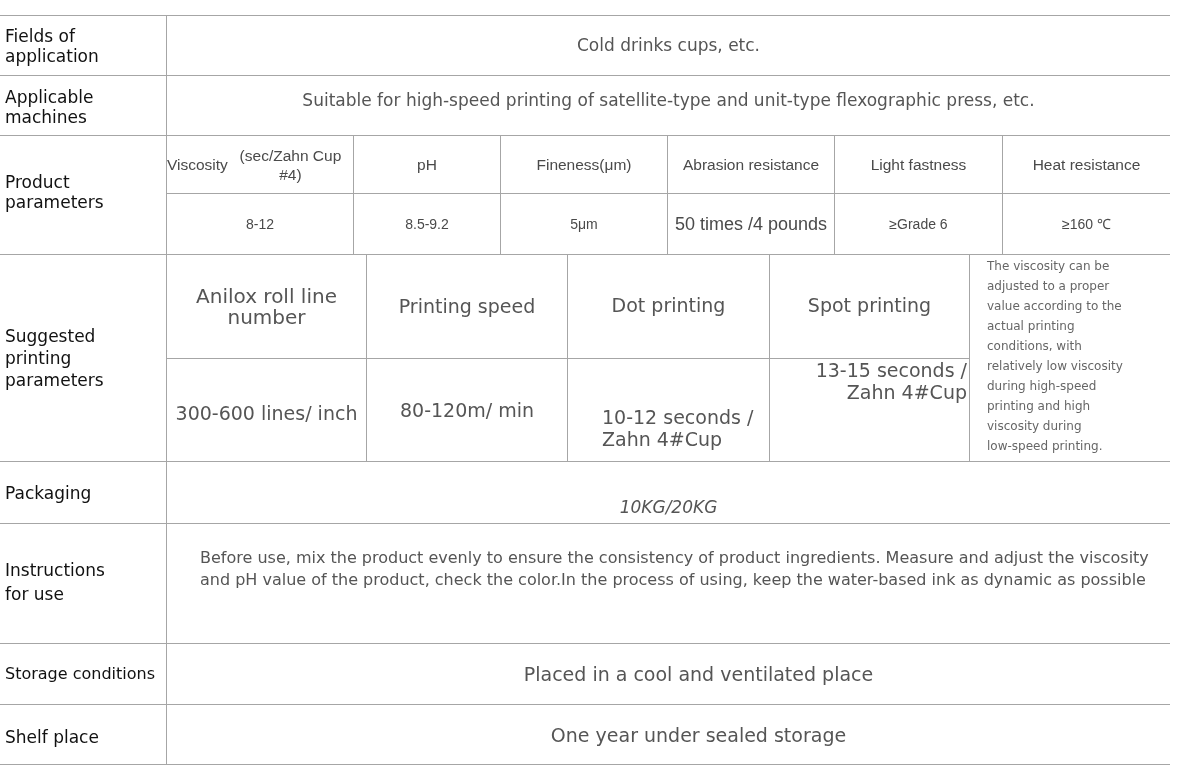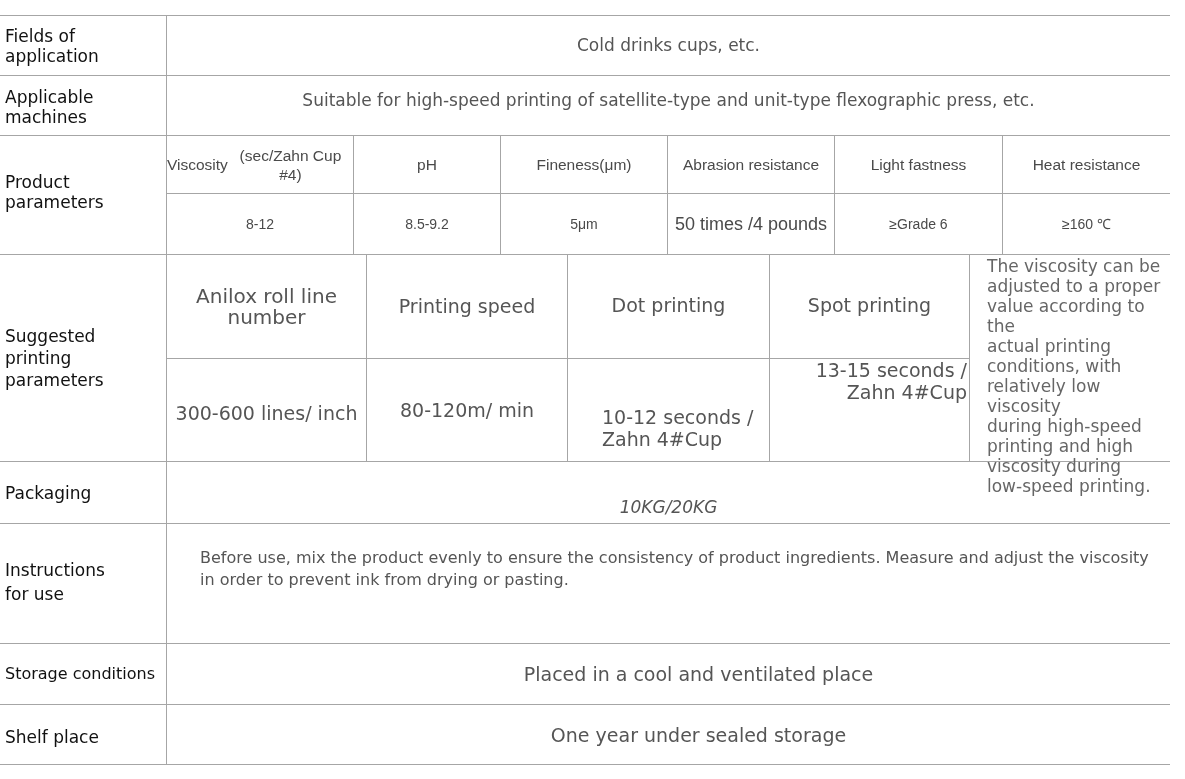--- a/index.html
+++ b/index.html
@@ -88,21 +88,21 @@
 <div class="cell" style="left:167px;top:365px;width:199px;height:96px;font-size:19px;text-align:right;">300-600 lines/ inch</div>
 <div class="cell" style="left:367px;top:362px;width:200px;height:96px;font-size:19px;">80-120m/ min</div>
 <div class="cell left" style="left:602px;top:359px;width:166px;height:102px;flex-direction:column;align-items:flex-start;font-size:19px;line-height:22px;margin-top:47px;">
   <span>10-12 seconds /</span>
   <span>Zahn 4#Cup</span>
 </div>
 <div class="cell left" style="left:801px;top:359px;width:166px;height:102px;flex-direction:column;align-items:flex-end;font-size:19px;line-height:22px;">
   <span>13-15 seconds /</span>
   <span>Zahn 4#Cup</span>
 </div>
-<div class="cell left" style="left:987px;top:256px;width:183px;height:204px;flex-direction:column;align-items:flex-start;justify-content:flex-start;font-size:17px;line-height:20px;color:#666;">
+<div class="cell left" style="left:987px;top:256px;width:183px;height:204px;flex-direction:column;align-items:flex-start;justify-content:flex-start;font-size:12px;line-height:20px;color:#666;">
   <span>The viscosity can be</span>
   <span>adjusted to a proper</span>
   <span>value according to the</span>
   <span>actual printing</span>
   <span>conditions, with</span>
   <span>relatively low viscosity</span>
   <span>during high-speed</span>
   <span>printing and high</span>
   <span>viscosity during</span>
   <span>low-speed printing.</span>
@@ -110,20 +110,20 @@
 
 <div class="lbl" style="top:462px;height:61px;">Packaging</div>
 <div class="cell" style="left:167px;top:477px;width:1003px;height:61px;font-style:italic;">10KG/20KG</div>
 
 <div class="lbl" style="top:558px;height:48px;flex-direction:column;align-items:flex-start;justify-content:center;line-height:24px;">
   <span>Instructions</span>
   <span>for use</span>
 </div>
 <div class="cell left" style="left:200px;top:547px;width:970px;height:66px;flex-direction:column;align-items:flex-start;justify-content:flex-start;font-size:16px;line-height:22px;">
   <span style="white-space:nowrap;">Before use, mix the product evenly to ensure the consistency of product ingredients. Measure and adjust the viscosity</span>
-  <span style="white-space:nowrap;">in order to prevent ink from drying or pasting.</span>
+  <span style="white-space:nowrap;">and pH value of the product, check the color.In the process of using, keep the water-based ink as dynamic as possible</span>
 </div>
 
 <div class="lbl" style="top:644px;height:60px;font-size:16px;">Storage conditions</div>
 <div class="cell" style="left:167px;top:644px;width:1063px;height:60px;font-size:19px;">Placed in a cool and ventilated place</div>
 
 <div class="lbl" style="top:705px;height:64px;">Shelf place</div>
 <div class="cell" style="left:167px;top:705px;width:1063px;height:60px;font-size:19px;">One year under sealed storage</div>
 
 </body></html>

